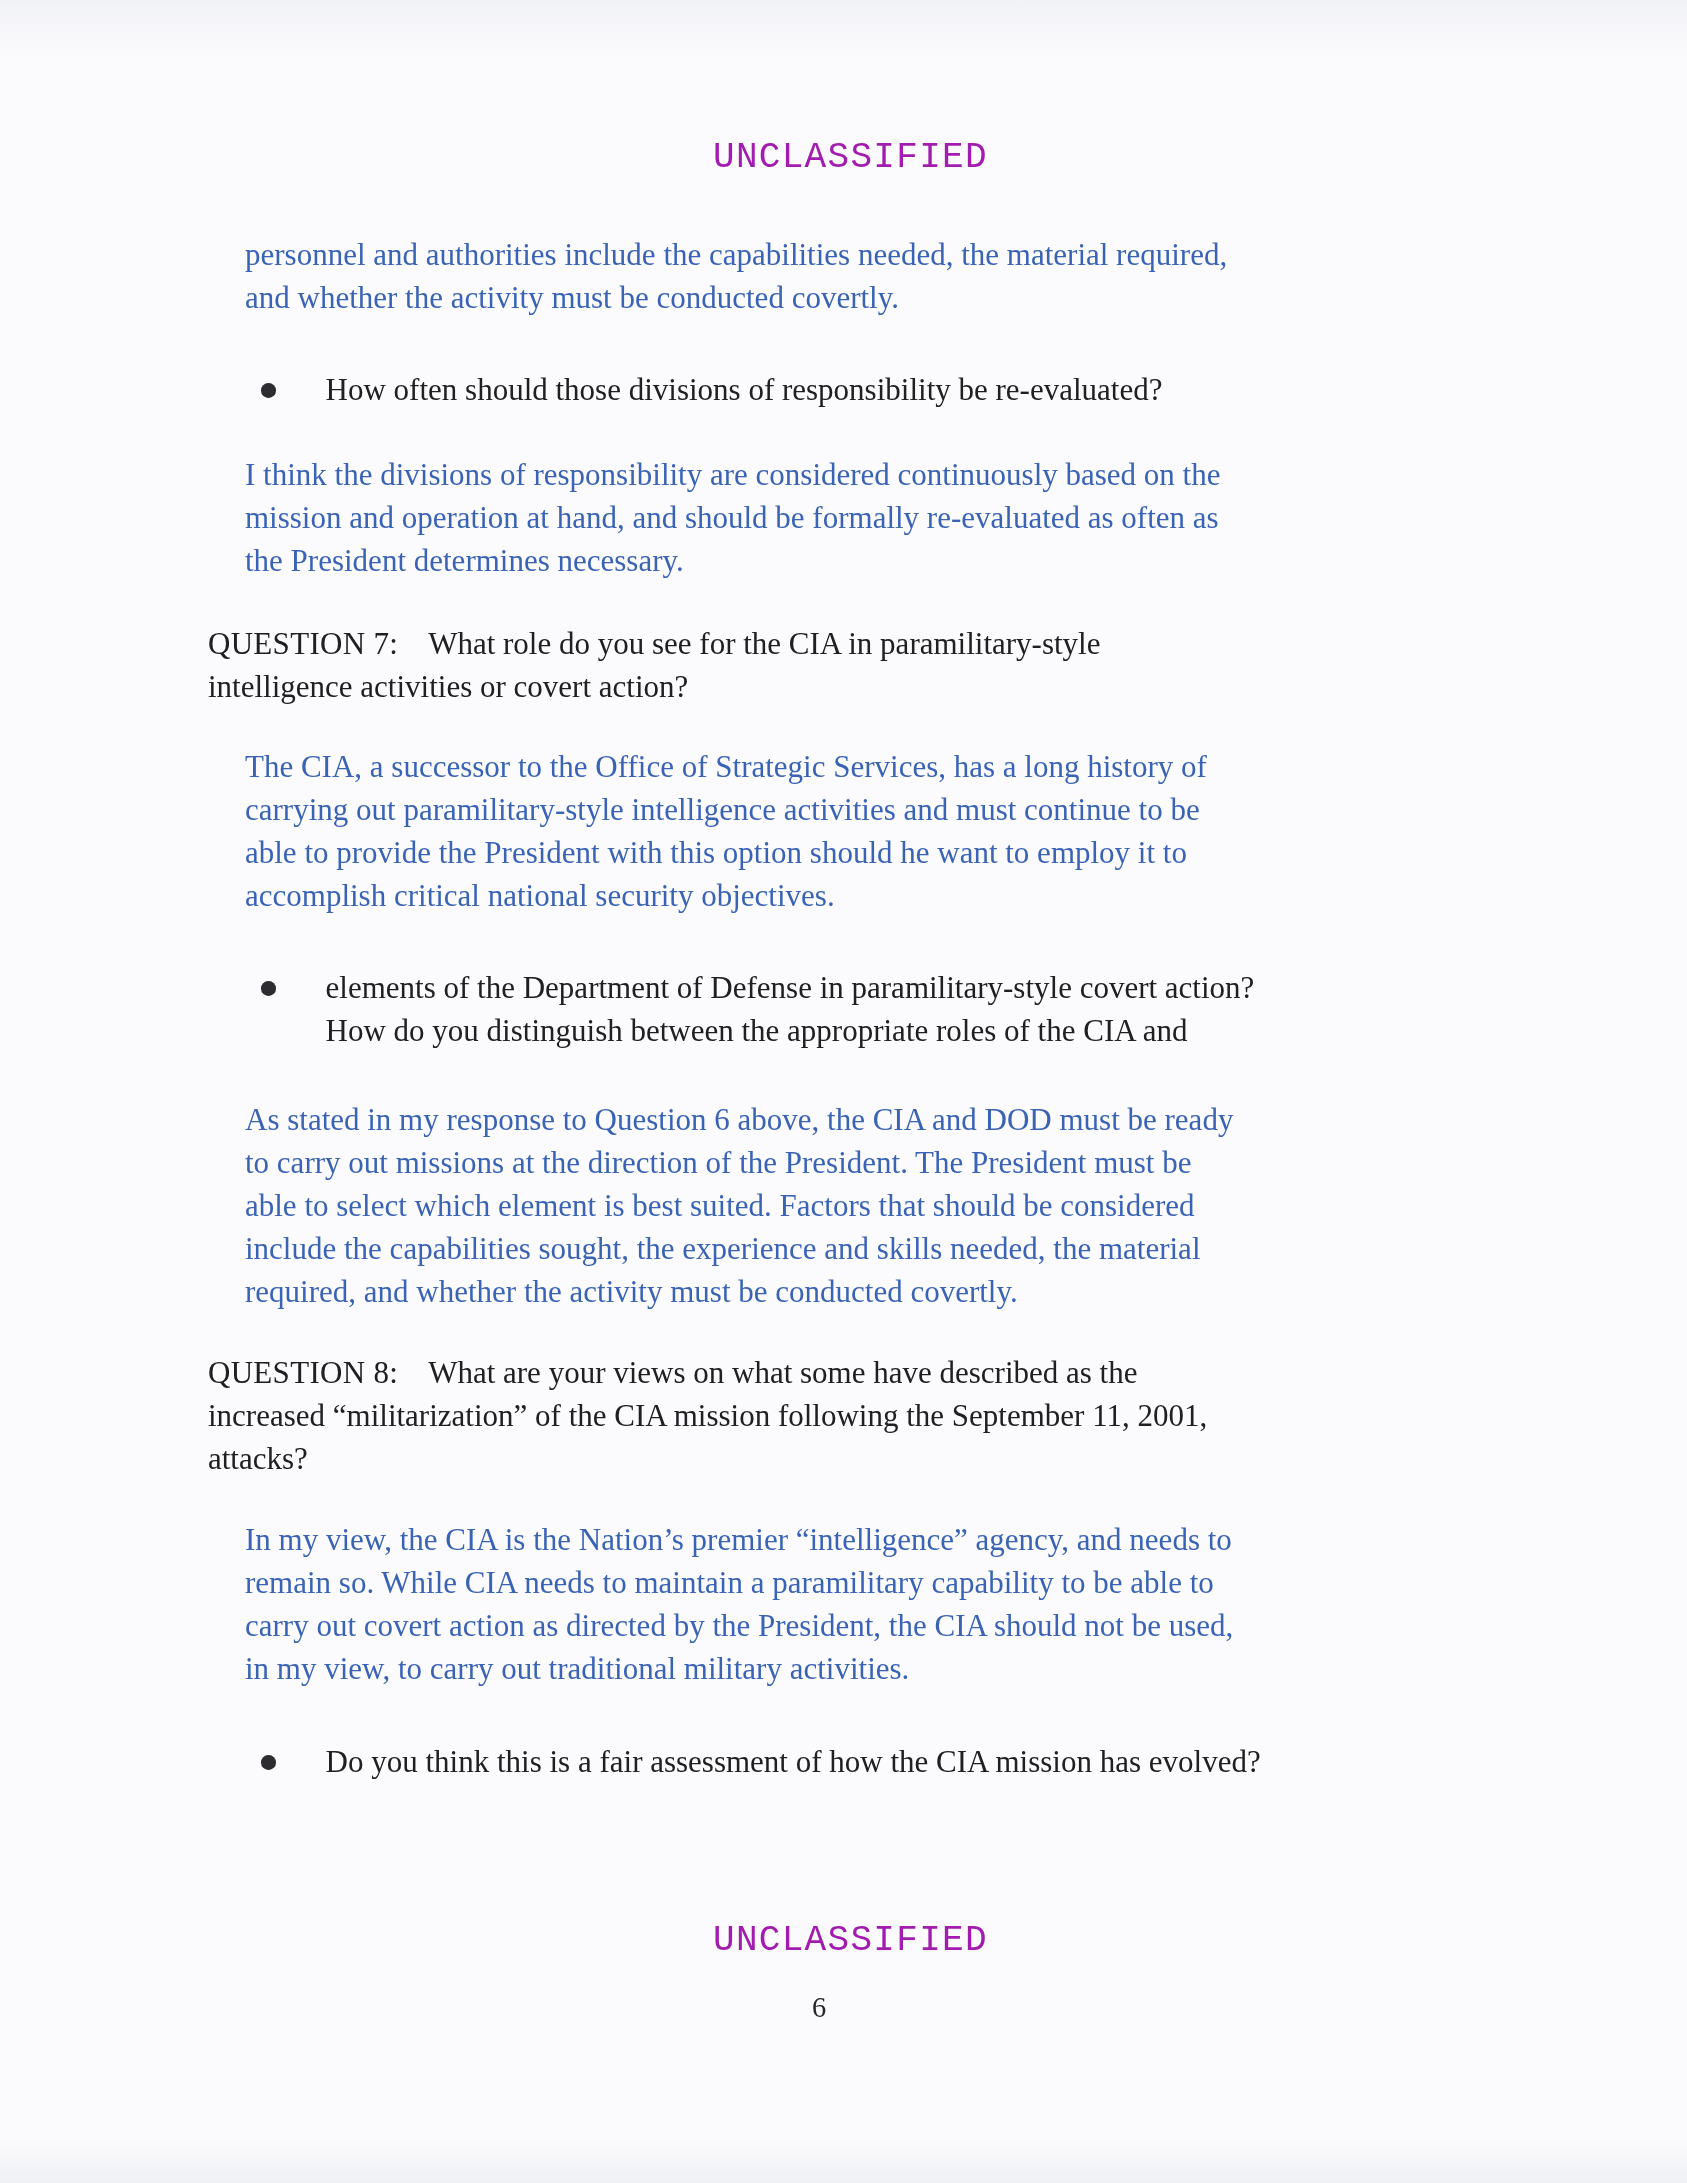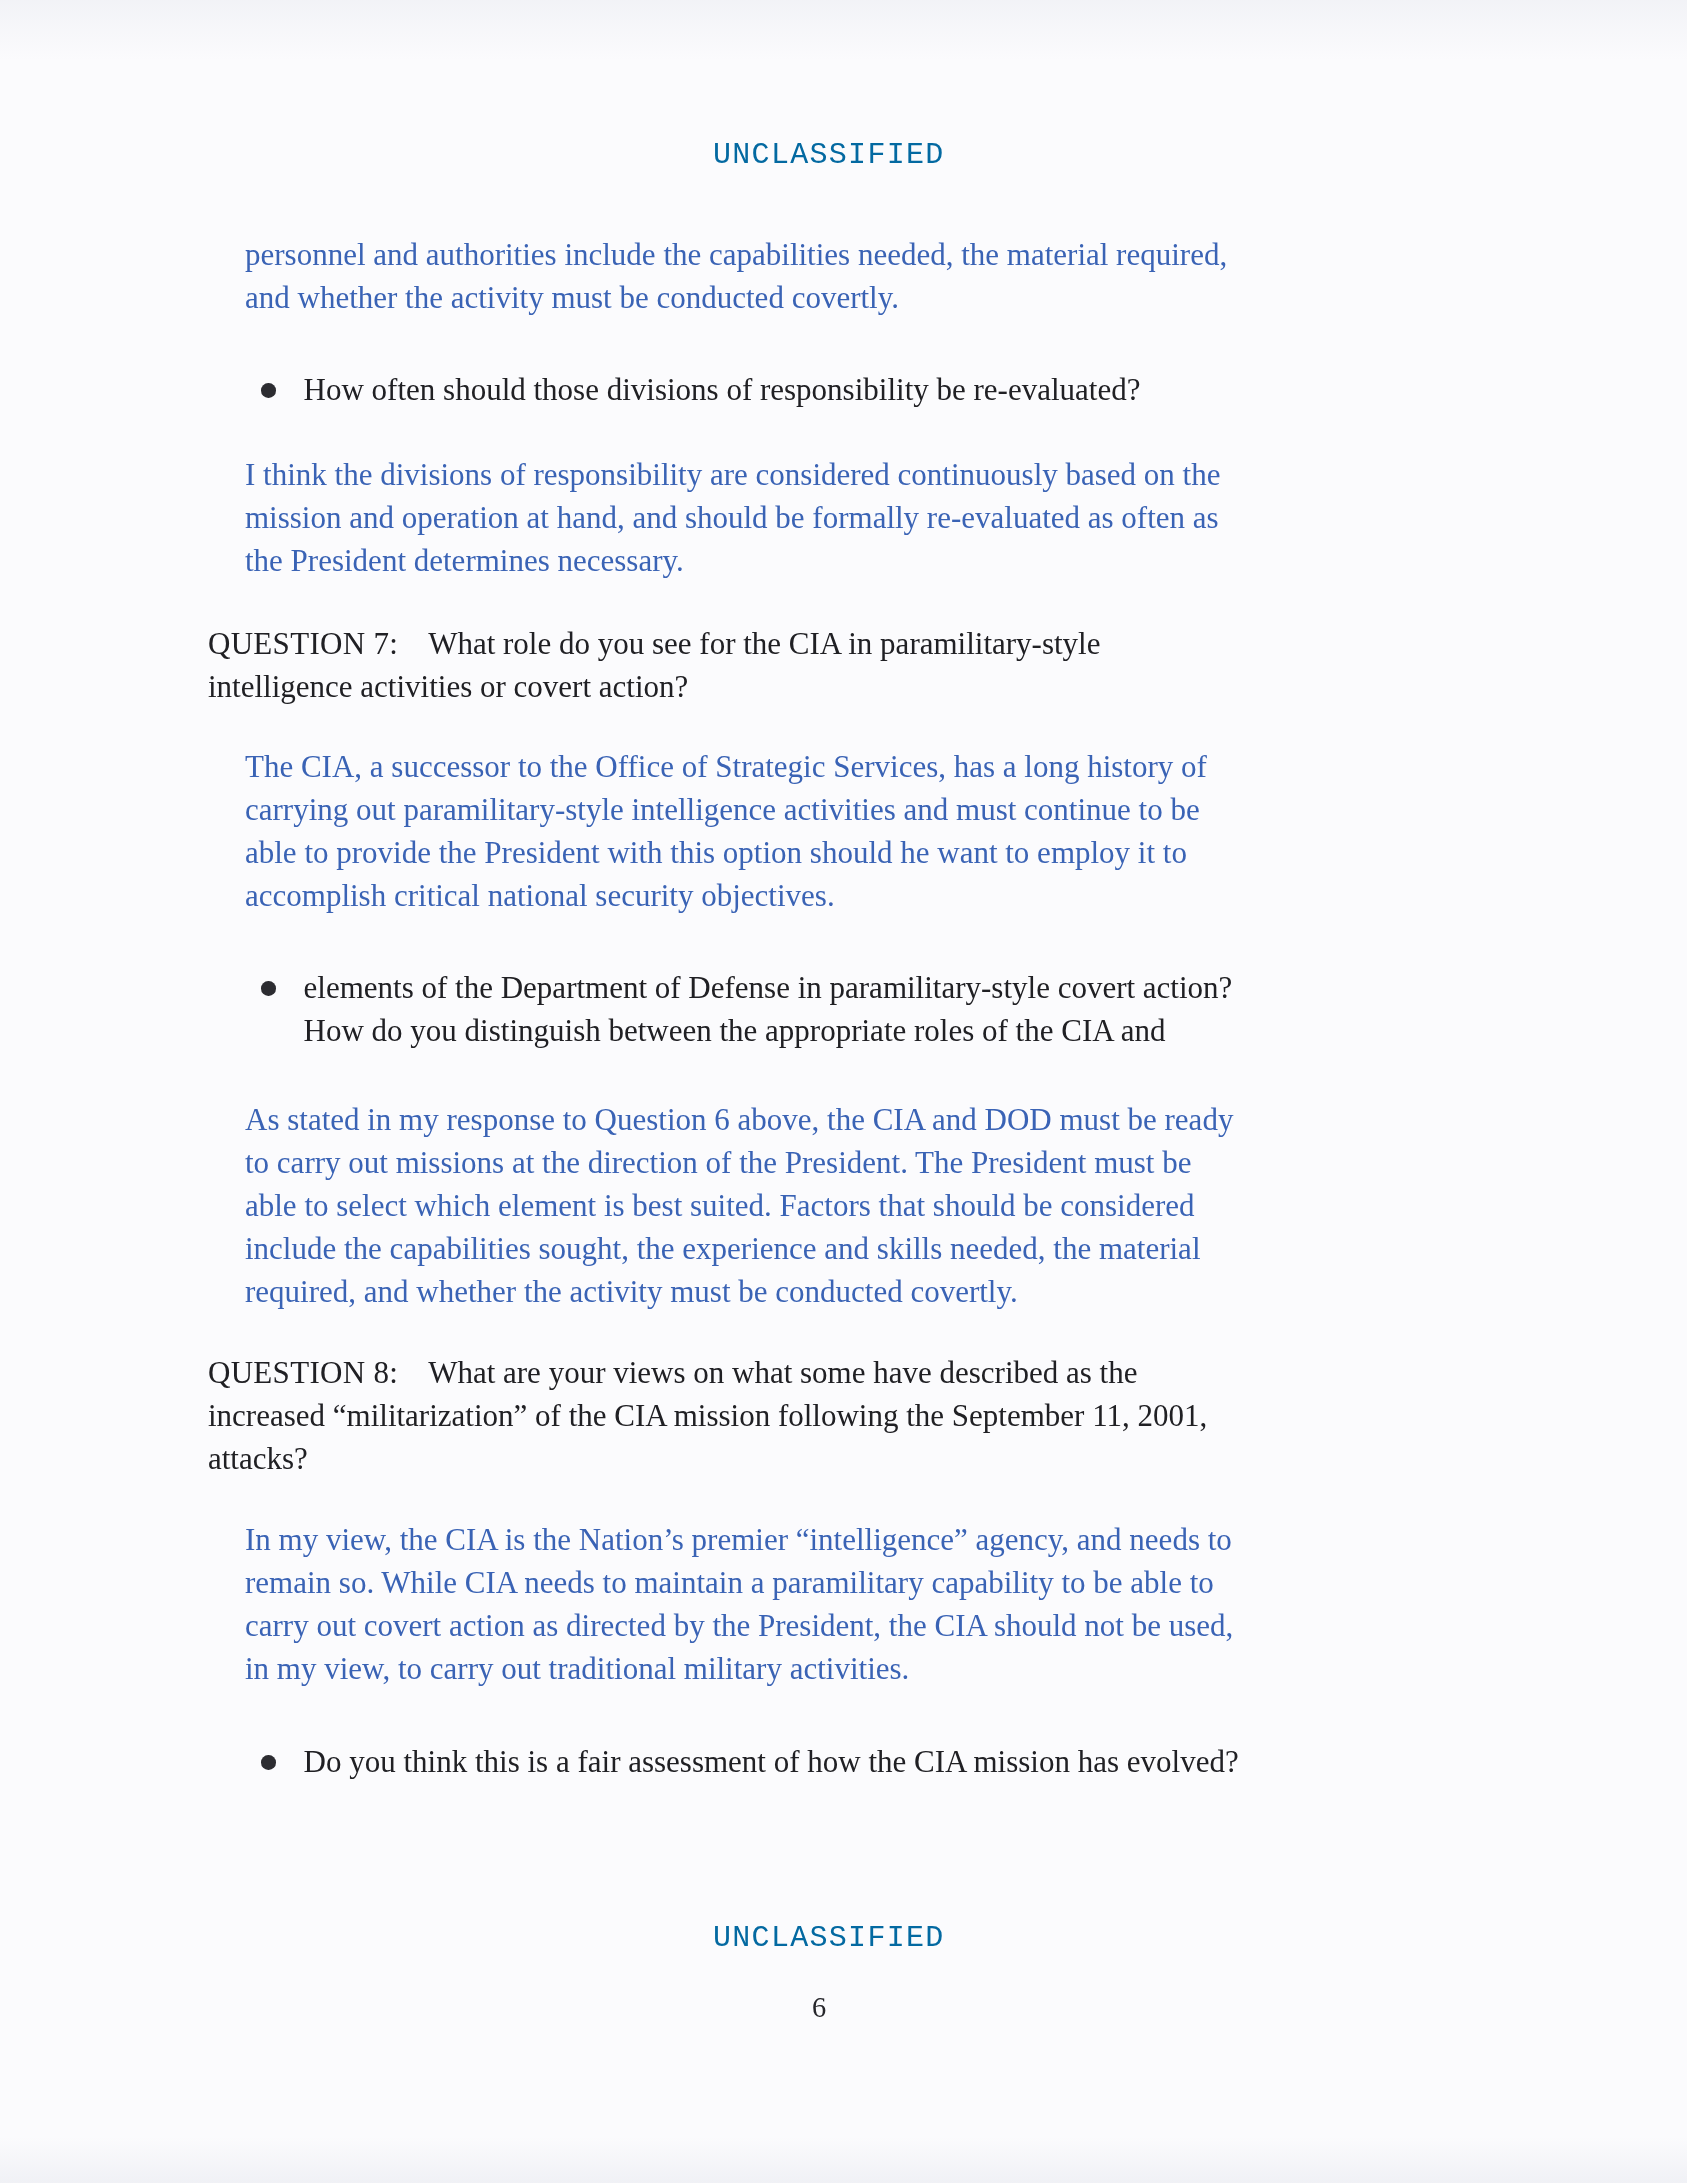--- a/index.html
+++ b/index.html
@@ -17,23 +17,23 @@
   .page::before {
     content: "";
     position: absolute; inset: 0;
     background:
       linear-gradient(180deg, rgba(215,218,228,0.25) 0px, rgba(255,255,255,0) 60px),
       linear-gradient(0deg, rgba(215,218,228,0.30) 0px, rgba(255,255,255,0) 46px);
     pointer-events: none;
   }
   .mono {
     font-family: "Liberation Mono", "DejaVu Sans Mono", monospace;
-    font-size: 30px;
+    font-size: 36px;
     letter-spacing: 1.3px;
-    color: #0369a1;
+    color: #a21caf;
     line-height: 1;
     position: absolute;
     white-space: nowrap;
   }
   .classification-header { left: 713px; top: 140px; }
   .classification-footer { left: 713px; top: 1923px; }
   .page-number {
     position: absolute;
     left: 812px; top: 1994px;
     font-size: 28.4px; line-height: 1;
@@ -46,21 +46,21 @@
   .q-label { font-weight: normal; letter-spacing: 0.3px; }
   .q-rest { margin-left: 30px; }
   .bullet { left: 261px; display: flex; align-items: flex-start; color: var(--ink, #202024); }
   .bullet-dot {
     flex: none;
     width: 14.6px; height: 14.6px;
     margin-top: 15px;
     border-radius: 50%;
     background: #2c2c31;
   }
-  .bullet-text { margin-left: 28px; }
+  .bullet-text { margin-left: 50px; }
 </style>
 </head>
 <body>
 
 <div class="page">
 
   <div class="mono classification-header">UNCLASSIFIED</div>
 
   <div class="block answer" style="top:233px">
     <div class="line">personnel and authorities include the capabilities needed, the material required,</div>

